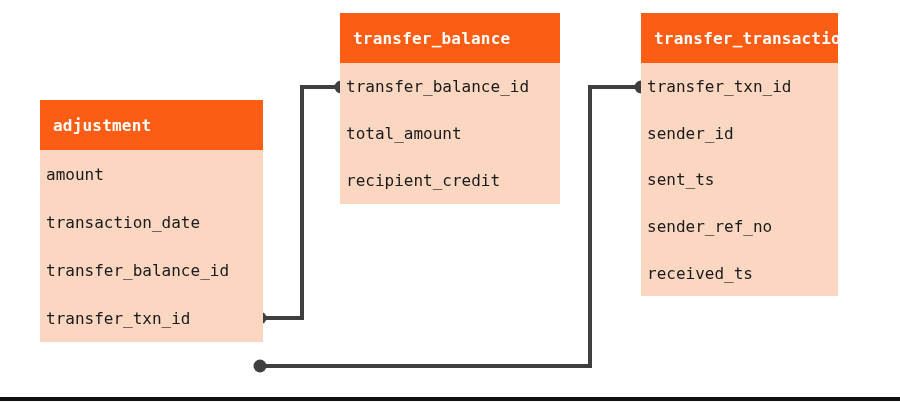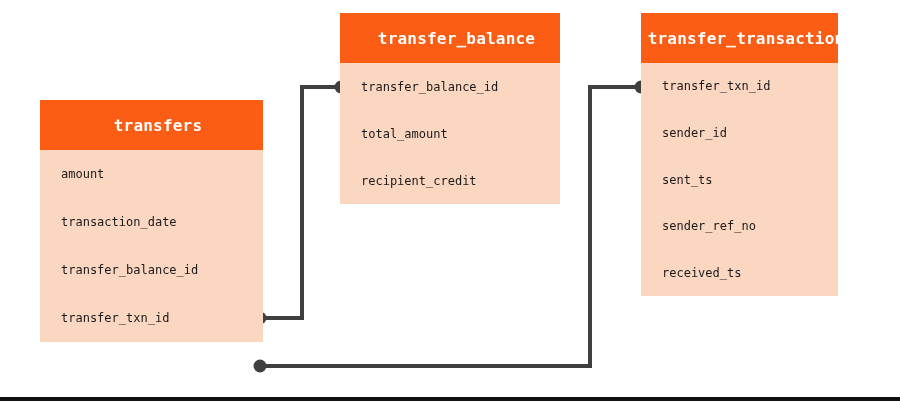--- a/index.html
+++ b/index.html
@@ -48,32 +48,31 @@
   .table-header {
     height: 50px;
     display: flex;
     align-items: center;
     padding-left: 13px;
     background: var(--header-bg);
     color: var(--header-text);
     font-weight: bold;
     font-size: 16px;
     letter-spacing: 0.2px;
-    justify-content: center;
   }
   .table-body {
     background: var(--body-bg);
   }
   .table-row {
     height: var(--rh, 47px);
     display: flex;
     align-items: center;
-    padding-left: 21px;
+    padding-left: 6px;
     color: var(--field-text);
-    font-size: 12px;
+    font-size: 16px;
     white-space: nowrap;
   }
   .bottom-bar {
     position: absolute;
     left: 0;
     top: 397px;
     width: 900px;
     height: 4px;
     background: var(--bottom-bar);
   }
@@ -88,21 +87,21 @@
     <circle cx="260" cy="318" r="6.5"></circle>
     <circle cx="341" cy="87" r="6.5"></circle>
 
     <polyline points="260,366 590,366 590,87 641,87"></polyline>
     <circle cx="260" cy="366" r="6.5"></circle>
     <circle cx="641" cy="87" r="6.5"></circle>
   </svg>
 
   <div class="erd-table" style="left:40px; top:100px; width:223px; --rh:48px">
     <div class="table-header">
-      <span>transfers</span>
+      <span>adjustment</span>
     </div>
     <div class="table-body">
         <div class="table-row">amount</div>
         <div class="table-row">transaction_date</div>
         <div class="table-row">transfer_balance_id</div>
         <div class="table-row">transfer_txn_id</div>
       </div>
   </div>
 
   <div class="erd-table" style="left:340px; top:13px; width:220px; --rh:47px">

